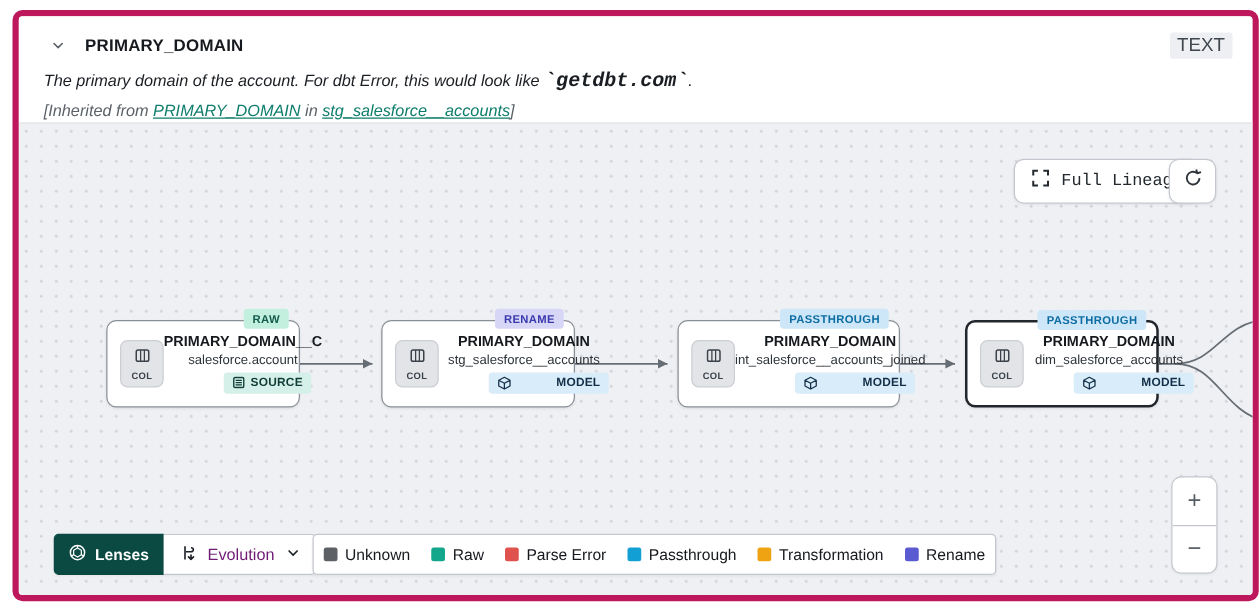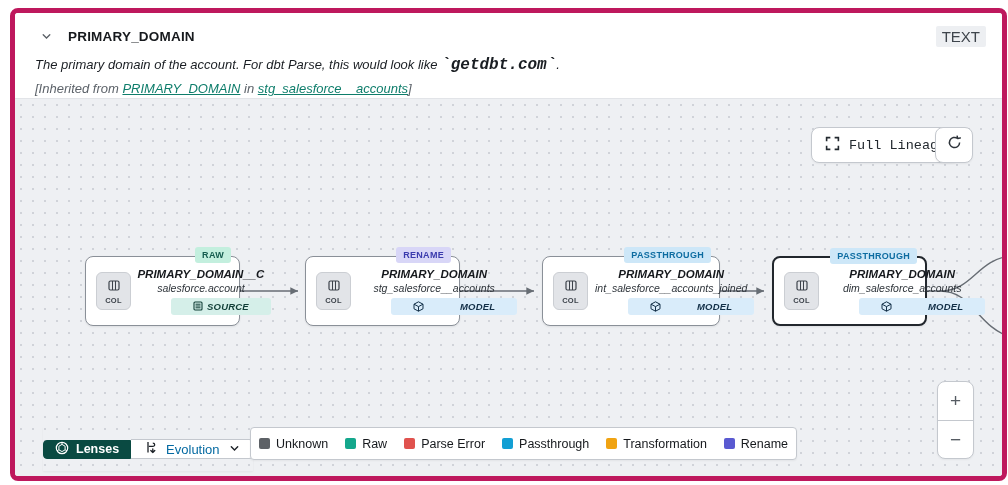--- a/index.html
+++ b/index.html
@@ -31,35 +31,35 @@
 
   
   .node { position:absolute; top:157px; height:70px; background:#fff; border:1px solid #8a9098; border-radius:8px; box-shadow:0 1px 2px rgba(20,24,28,.08); display:flex; align-items:center; padding:0 8px 0 10px; cursor:pointer; }
   .node.selected { border:2px solid #22272d; }
   .n1 { left:70px;  width:155px; }
   .n2 { left:290px; width:155px; }
   .n3 { left:527px; width:178px; }
   .n4 { left:757px; width:155px; }
   .col-chip { flex:none; width:35px; height:38px; background:#e2e4e8; border:1px solid #cbced3; border-radius:6px; display:flex; flex-direction:column; align-items:center; justify-content:center; color:#3c424a; }
   .col-chip .chip-label { font-size:7.5px; font-weight:bold; letter-spacing:.3px; margin-top:1px; }
-  .node-body { flex:1; display:flex; flex-direction:column; align-items:center;font-style:italic; }
+  .node-body { flex:1; display:flex; flex-direction:column; align-items:center; }
   .node-title { font-size:11.5px; font-weight:bold; color:#16191d; white-space:nowrap; }
   .node-subtitle { font-size:10.5px; color:#2d3339; margin-top:2px; white-space:nowrap; }
-  .node-tag { display:inline-flex; align-items:center; gap:4px; font-size:9.5px; font-weight:bold; padding:3px 22px; border-radius:3px; margin-top:4px; letter-spacing:.2px;margin-left:40px; }
+  .node-tag { display:inline-flex; align-items:center; gap:4px; font-size:9.5px; font-weight:bold; padding:3px 7px; border-radius:3px; margin-top:4px; letter-spacing:.2px;margin-left:40px; }
   .node-tag[data-variant="source"] { background:#d5efe9; color:#113e37; }
   .node-tag[data-variant="model"]  { background:#d9ecfa; color:#122f47;gap:36px; }
   .node-badge { position:absolute; top:-10px; right:8px; font-size:9px; font-weight:bold; padding:3px 7px; border-radius:3px; letter-spacing:.3px; }
   .node-badge[data-variant="raw"]         { background:#c3efde; color:#145c4e; }
   .node-badge[data-variant="rename"]      { background:#d8d6f7; color:#3a3aad; }
   .node-badge[data-variant="passthrough"] { background:#cde7f8; color:#0d6ca1; }
 
   
-  .lens-group { position:absolute; left:28px; top:328px; height:44px; display:flex; box-shadow:0 1px 2px rgba(20,24,28,.05);align-items:center; }
+  .lens-group { position:absolute; left:28px; top:328px; height:33px; display:flex; box-shadow:0 1px 2px rgba(20,24,28,.05); }
   .lenses-btn { background:#0a4a42; color:#fff; border:1px solid #0a4a42; border-radius:4px 0 0 4px; display:flex; align-items:center; gap:7px; padding:0 11px; font-size:12.5px; font-weight:bold; cursor:pointer; }
-  .lens-select { background:#fff; border:1px solid #c4c8ce; border-left:none; border-radius:0 4px 4px 0; display:flex; align-items:center; gap:9px; padding:0 12px; font-size:13px; color:#0369a1; cursor:pointer; }
+  .lens-select { background:#fff; border:1px solid #c4c8ce; border-left:none; border-radius:0 4px 4px 0; display:flex; align-items:center; gap:9px; padding:0 12px; font-size:13px; color:#701a75; cursor:pointer; }
 
   
   .legend { position:absolute; left:235px; top:328px; height:33px; background:#fff; border:1px solid #c4c8ce; border-radius:4px; display:flex; align-items:center; gap:17px; padding:0 8px; box-shadow:0 1px 2px rgba(20,24,28,.05); }
   .legend-item { display:flex; align-items:center; gap:6px; font-size:12.5px; color:#16191d; }
   .swatch { width:11px; height:11px; border-radius:2px; }
 
   
   .zoom-group { position:absolute; left:922px; top:282px; width:37px; background:#fff; border:1px solid #c4c8ce; border-radius:8px; overflow:hidden; box-shadow:0 1px 2px rgba(20,24,28,.05); }
   .zoom-btn { height:38px; display:flex; align-items:center; justify-content:center; font-size:19px; color:#565c63; cursor:pointer; }
   .zoom-btn + .zoom-btn { border-top:1px solid #c4c8ce; }
@@ -72,21 +72,21 @@
   <div class="hdr">
     <div class="hdr-row1">
       <span class="chev">
         <svg width="13" height="13" viewBox="0 0 13 13">
             <path d="M3.2 4.8 L6.5 8 L9.8 4.8" stroke="#5a6066" stroke-width="1.3" fill="none" stroke-linecap="round"></path>
           </svg>
       </span>
       <span class="col-title">PRIMARY_DOMAIN</span>
       <span class="type-badge">TEXT</span>
     </div>
-    <div class="desc"><span>The primary domain of the account. For dbt Parse, this would look like </span><code>`getdbt.com`</code><span>.</span></div>
+    <div class="desc"><span>The primary domain of the account. For dbt Error, this would look like </span><code>`getdbt.com`</code><span>.</span></div>
     <div class="inherited"><span>[Inherited from </span><a>PRIMARY_DOMAIN</a><span> in </span><a>stg_salesforce__accounts</a><span>]</span></div>
   </div>
 
   <div class="canvas">
 
     <svg class="edges" width="997" height="387" viewBox="0 0 997 387">
       <defs>
         <marker id="arrow" markerWidth="7" markerHeight="7" refX="5.5" refY="2.75" orient="auto">
           <path d="M0,0 L5.5,2.75 L0,5.5 z" fill="#676d74"></path>
         </marker>

